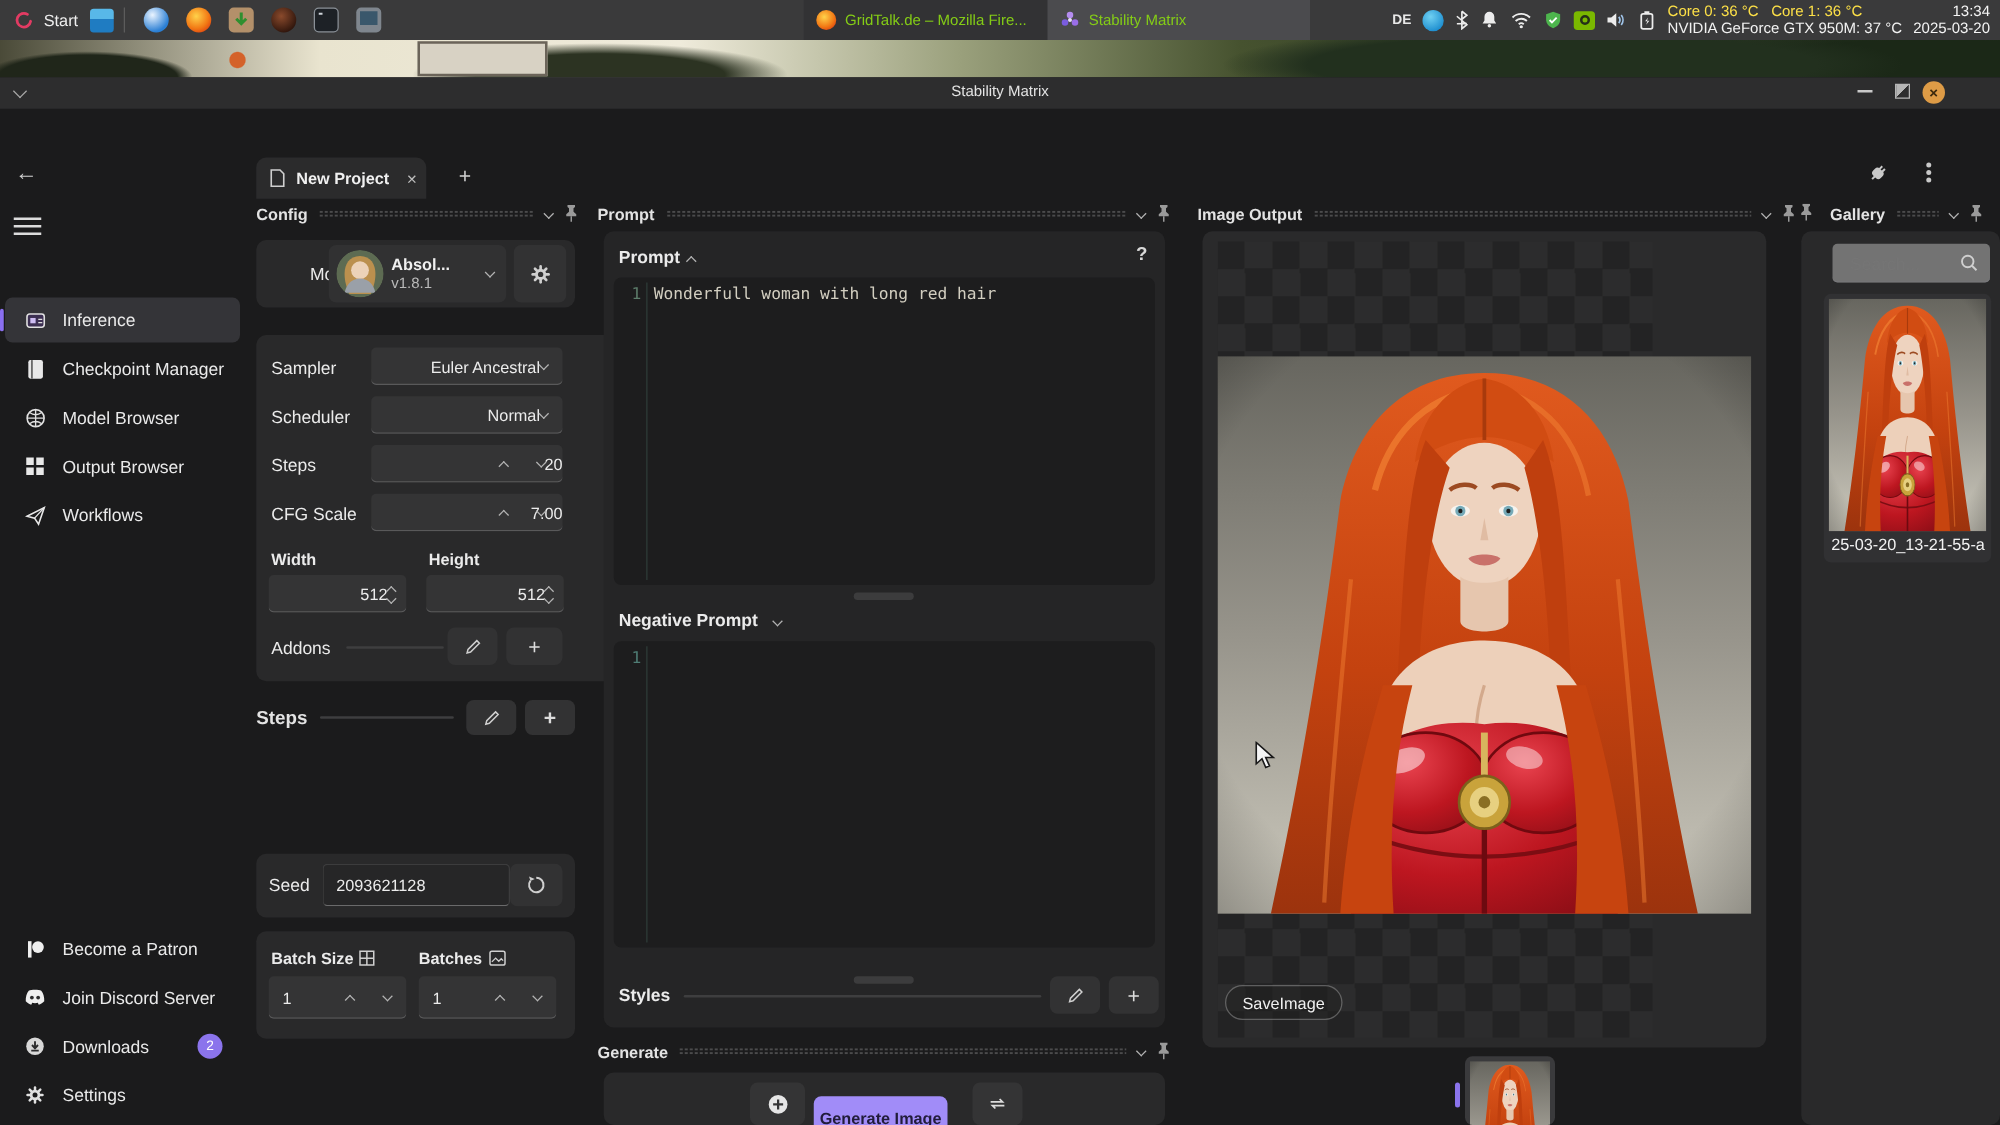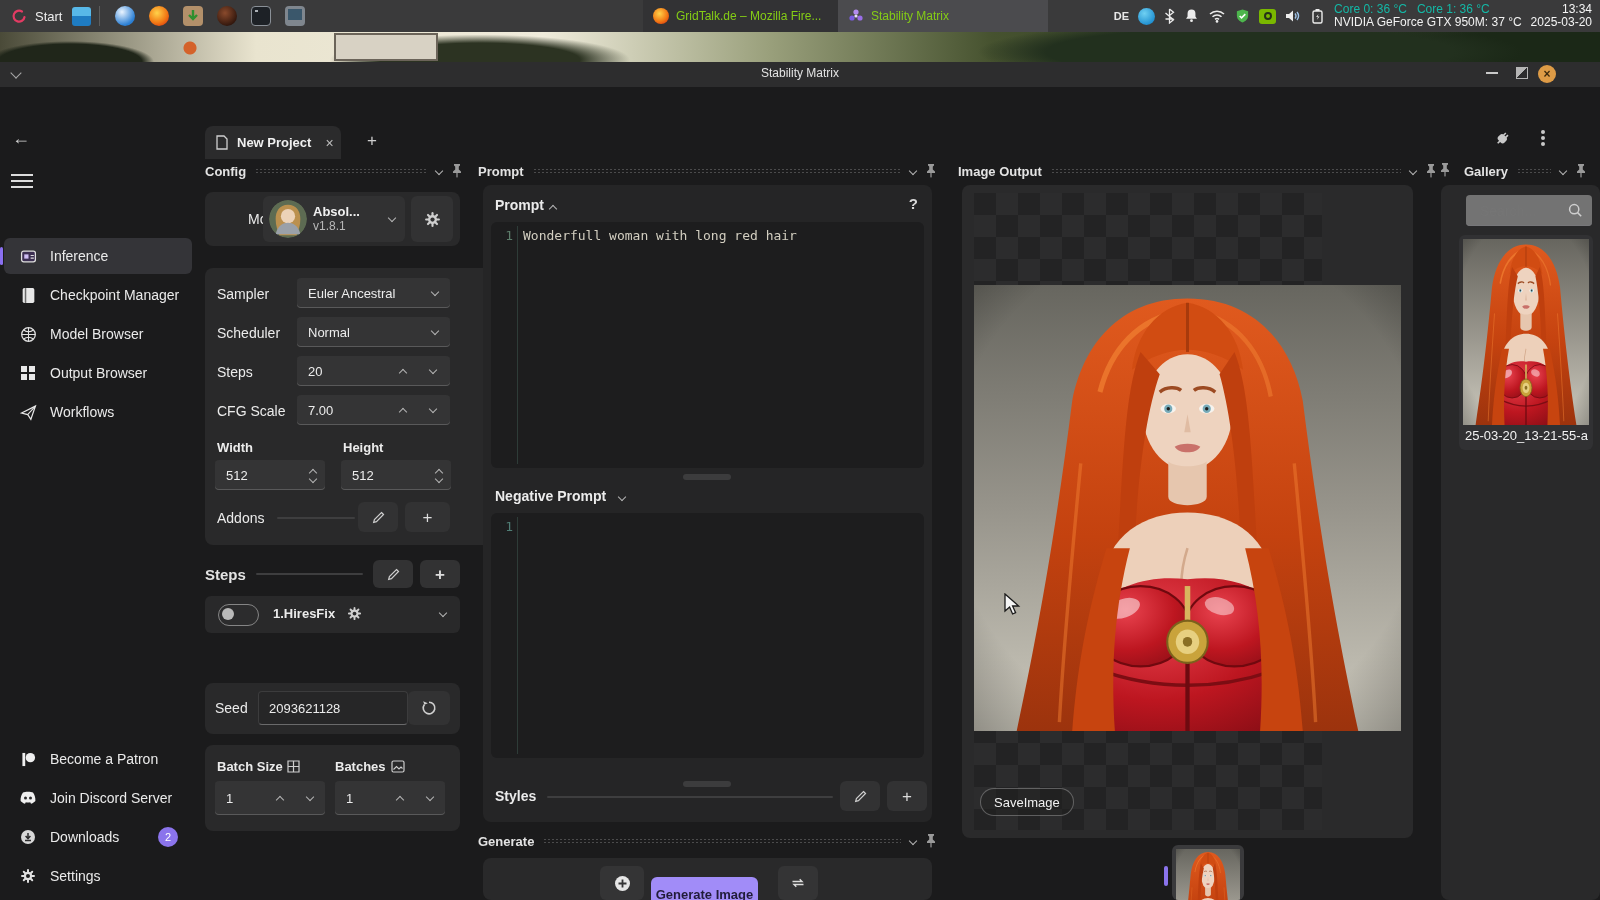--- a/index.html
+++ b/index.html
@@ -9,21 +9,21 @@
   .taskbar{position:absolute;left:0;top:0;width:1600px;height:32px;background:#3a3a3b;display:flex;align-items:center;z-index:50;}
   .tb-start{display:flex;align-items:center;gap:7px;padding:0 10px;height:100%;}
   .tb-start span{color:#efefef;font-size:13px;}
   .tb-ws{width:19px;height:19px;border-radius:3px;background:linear-gradient(#58b8e8 0 45%,#1f7cc2 45% 100%);}
   .tb-sep{width:1px;height:20px;background:#5c5c5c;margin:0 8px;}
   .tb-ico{width:20px;height:20px;margin:0 7px;border-radius:4px;}
   .task-btn{position:absolute;top:0;height:32px;display:flex;align-items:center;gap:7px;padding:0 10px;color:#84cc16;font-size:12px;white-space:nowrap;overflow:hidden;}
   .tray{position:absolute;right:0;top:0;height:32px;display:flex;align-items:center;gap:9px;padding-right:8px;}
   .tray-de{color:#e8e8e8;font-size:11px;font-weight:bold;}
   .temps{line-height:13px;font-size:12px;white-space:nowrap;}
-  .temps .green{color:#14b8a6;text-align:right;}
+  .temps .green{color:#fde047;text-align:right;}
   .temps .white{color:#f2f2f2;}
   .clock{line-height:13px;font-size:12px;color:#f5f5f5;text-align:right;white-space:nowrap;}
   
   .wallpaper{position:absolute;left:0;top:32px;width:1600px;height:30px;
     background:
       radial-gradient(circle 12px at 190px 16px, #d4622a 0 6px, transparent 7px),
       radial-gradient(ellipse 120px 30px at 70px 30px, #20261a 0 60%, transparent 70%),
       radial-gradient(ellipse 200px 34px at 480px 28px, #2c3322 0 50%, transparent 75%),
       radial-gradient(ellipse 340px 40px at 1250px 20px, #22301e 0 60%, transparent 80%),
       radial-gradient(ellipse 300px 40px at 1550px 24px, #1b2817 0 60%, transparent 80%),
@@ -408,21 +408,21 @@
             <rect x="7" y="1" width="2" height="14" rx="1" transform="rotate(45 8 8)"></rect>
             <rect x="7" y="1" width="2" height="14" rx="1" transform="rotate(90 8 8)"></rect>
             <rect x="7" y="1" width="2" height="14" rx="1" transform="rotate(135 8 8)"></rect>
             <circle cx="8" cy="8" r="4.2"></circle>
             <circle cx="8" cy="8" r="2" fill="#313132"></circle>
           </g>
         </svg>
     </div>
   </div>
 
-  <div class="card" style="left:205px;top:268px;width:305px;height:277px;">
+  <div class="card" style="left:205px;top:268px;width:305px;height:277px;text-align:right;">
     <span class="lbl" style="left:12px;top:18px;">Sampler</span>
     <div class="ctl" style="left:92px;top:10px;width:153px;height:30px;">
       <span class="val">Euler Ancestral</span>
       <span class="chv down sm" style="margin-right:12px;margin-top:-3px;"></span>
     </div>
     <span class="lbl" style="left:12px;top:57px;">Scheduler</span>
     <div class="ctl" style="left:92px;top:49px;width:153px;height:30px;">
       <span class="val">Normal</span>
       <span class="chv down sm" style="margin-right:12px;margin-top:-3px;"></span>
     </div>
@@ -480,37 +480,20 @@
     <div class="sq-btn" style="position:static;width:40px;height:28px;margin-right:7px;">
       <svg width="13" height="13" viewBox="0 0 14 14">
           <path d="M10.2 1.6l2.2 2.2-7.6 7.6-3 .8.8-3z" fill="none" stroke="#cfcfcf" stroke-width="1.3"></path>
         </svg>
     </div>
     <div class="sq-btn" style="position:static;width:40px;height:28px;">
         <span class="plus-g">+</span>
       </div>
   </div>
 
-  <div class="card" style="left:205px;top:596px;width:255px;height:37px;border-radius:6px;">
-    <div class="toggle" style="left:13px;top:8px;">
-        <i></i>
-      </div>
-    <span class="lbl" style="left:68px;top:10px;font-weight:bold;font-size:13px;">1.HiresFix</span>
-    <svg class="abs" style="left:142px;top:10px;" width="15" height="15" viewBox="0 0 16 16">
-        <g fill="#cfcfcf">
-          <rect x="7" y="1" width="2" height="14" rx="1"></rect>
-          <rect x="7" y="1" width="2" height="14" rx="1" transform="rotate(45 8 8)"></rect>
-          <rect x="7" y="1" width="2" height="14" rx="1" transform="rotate(90 8 8)"></rect>
-          <rect x="7" y="1" width="2" height="14" rx="1" transform="rotate(135 8 8)"></rect>
-          <circle cx="8" cy="8" r="4.2"></circle>
-          <circle cx="8" cy="8" r="2" fill="#29292a"></circle>
-        </g>
-      </svg>
-    <span class="chv down sm" style="position:absolute;right:14px;top:14px;"></span>
-  </div>
 
   <div class="card" style="left:205px;top:683px;width:255px;height:51px;">
     <span class="lbl" style="left:10px;top:17px;">Seed</span>
     <input style="position: absolute; left: 53px; top: 8px; width: 128px; height: 32px; background: rgb(38, 38, 39); border-width: 1px; border-style: solid; border-color: rgb(60, 60, 61) rgb(60, 60, 61) rgb(106, 106, 107); border-image: initial; border-radius: 4px; color: rgb(236, 236, 236); font-size: 13px; padding: 0px 10px; font-family: &quot;Liberation Sans&quot;, sans-serif; outline: none;" value="2093621128">
     <div class="sq-btn" style="left:203px;top:8px;width:42px;height:34px;">
       <svg width="16" height="16" viewBox="0 0 16 16">
           <path d="M8 2.2a5.8 5.8 0 1 1-4.6 2.3" stroke="#cfcfcf" stroke-width="1.6" fill="none"></path>
           <path d="M2.2 1.2l1.2 3.6 3.4-1.6z" fill="#cfcfcf"></path>
         </svg>
     </div>

